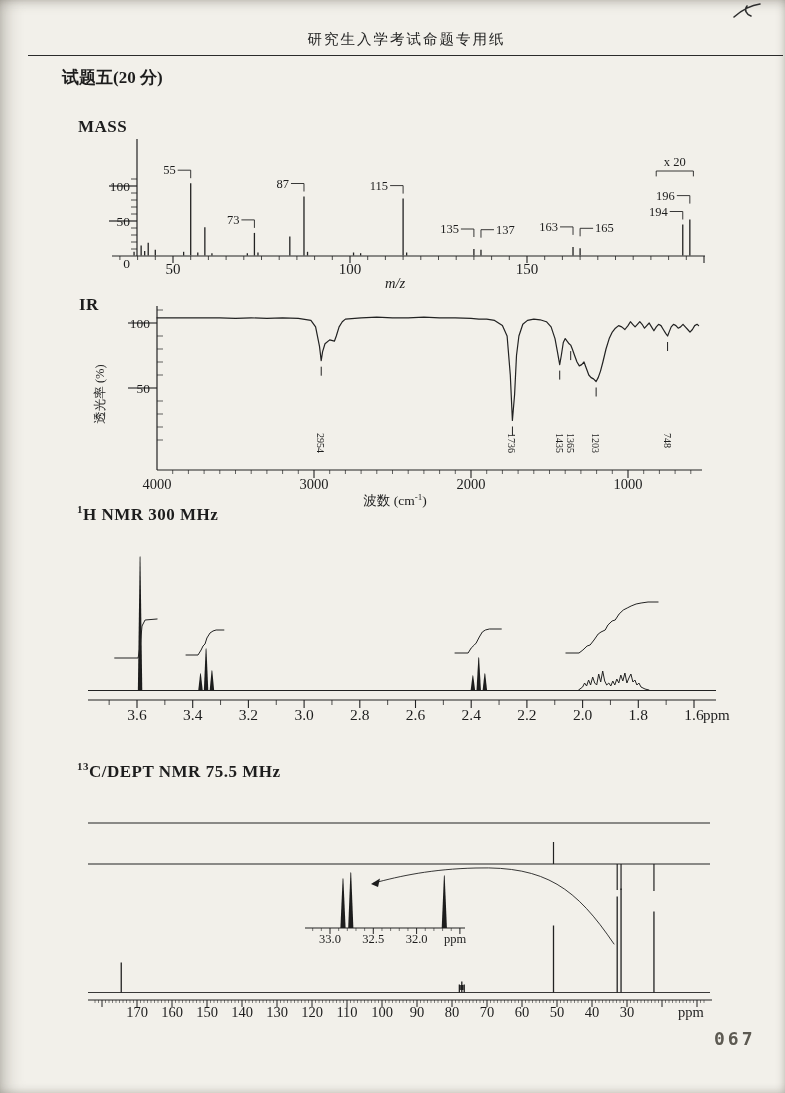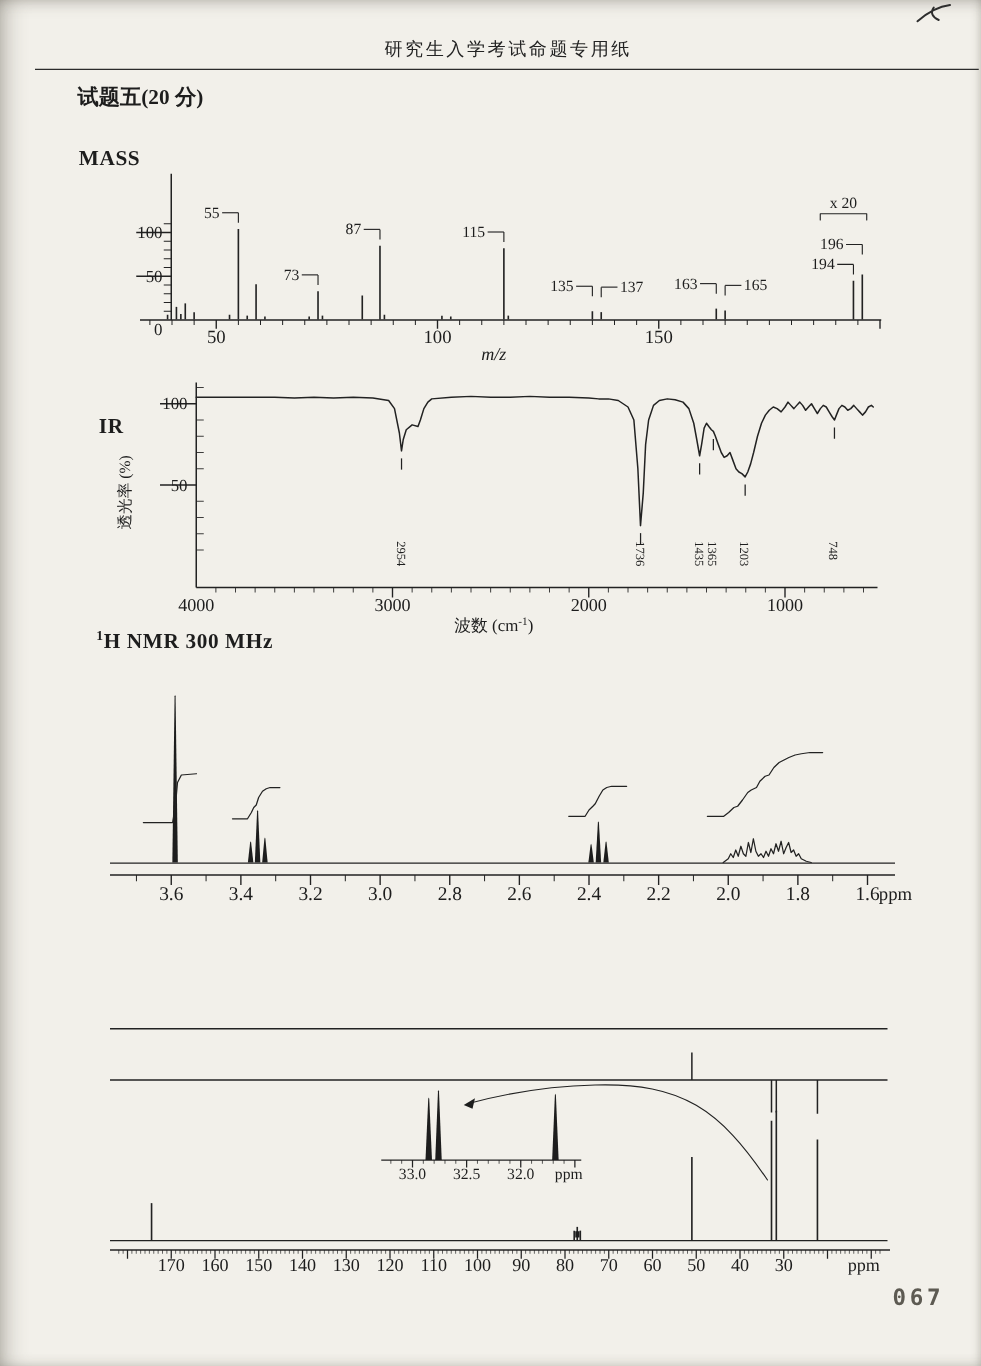--- a/index.html
+++ b/index.html
@@ -12,41 +12,42 @@
                inset 0 -6px 10px -6px rgba(80,75,65,.2);
     font-family:"Liberation Serif", serif; color:#1d1d1d;
   }
   .hdr{position:absolute;top:30px;left:0;right:0;text-align:center;
        font-size:14.5px;letter-spacing:2px;color:#232323;margin-left:28px;}
   .hdr-rule{position:absolute;top:55px;left:28px;width:755px;height:0;
        border-top:1.6px solid #2b2b2b;}
   .question{position:absolute;top:66px;left:62px;font-size:17px;font-weight:bold;}
   .sec{position:absolute;font-size:17px;font-weight:bold;letter-spacing:.5px;}
   .sec sup{font-size:11px;}
-  #h-mass{top:117px;left:63px;}
-  #h-ir{top:295px;left:79px;margin-top:36px;}
+  #h-mass{top:117px;left:78px;}
+  #h-ir{top:295px;left:79px;}
   #h-h1{top:503px;left:77px;font-family:Liberation Serif, serif;}
   #h-c13{top:760px;left:77px;}
   .pagenum{position:absolute;top:1028px;left:714px;
        font-family:"DejaVu Sans Mono", monospace;font-size:18px;
        letter-spacing:3px;color:#5d5a52;font-weight:bold;}
   svg.layer{position:absolute;top:0;left:0;}
   text{font-family:"Liberation Serif", serif;fill:#1d1d1d;}
 </style>
 </head>
 <body>
 
 <div class="page">
   <div class="hdr">研究生入学考试命题专用纸</div>
   <div class="hdr-rule"></div>
   <div class="question">试题五(20 分)</div>
 
   <div class="sec" id="h-mass">MASS</div>
   <div class="sec" id="h-ir">IR</div>
   <div class="sec" id="h-h1"><sup>1</sup><span>H NMR 300 MHz</span></div>
+  <div class="sec" id="h-c13"><sup>13</sup><span>C/DEPT NMR 75.5 MHz</span></div>
 
   <svg class="layer" width="785" height="1093" viewBox="0 0 785 1093">
     <path d="M760 4 C 752 5 742 10 734 17 M747 6 C 744 10 746 14 751 16" stroke="#2e2e2e" stroke-width="1.6" fill="none" stroke-linecap="round"></path>
     <g id="g-mass">
         <line x1="112" y1="256" x2="705" y2="256" stroke="#222" stroke-width="1.2"></line>
         <line x1="137" y1="139" x2="137" y2="256" stroke="#222" stroke-width="1.2"></line>
         <line x1="131" y1="249" x2="137" y2="249" stroke="#222" stroke-width="0.8"></line>
         <line x1="131" y1="242" x2="137" y2="242" stroke="#222" stroke-width="0.8"></line>
         <line x1="131" y1="235" x2="137" y2="235" stroke="#222" stroke-width="0.8"></line>
         <line x1="131" y1="228" x2="137" y2="228" stroke="#222" stroke-width="0.8"></line>

